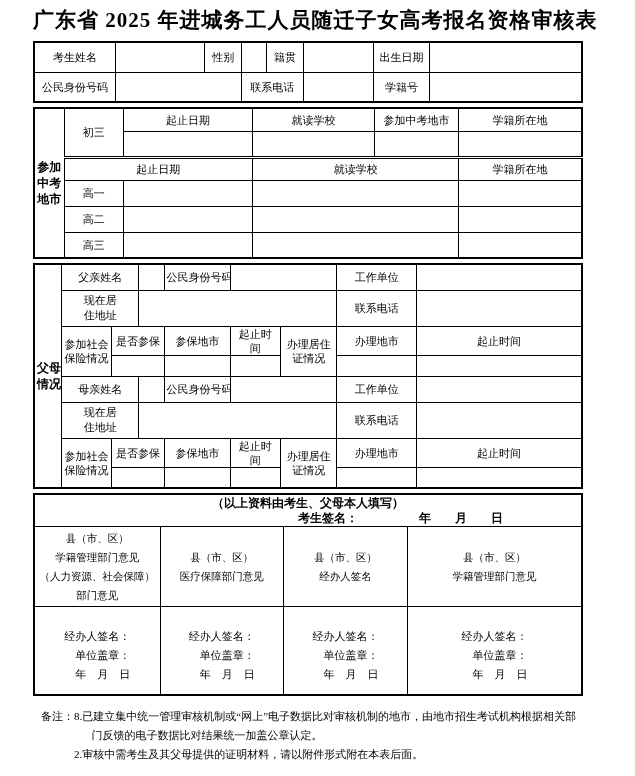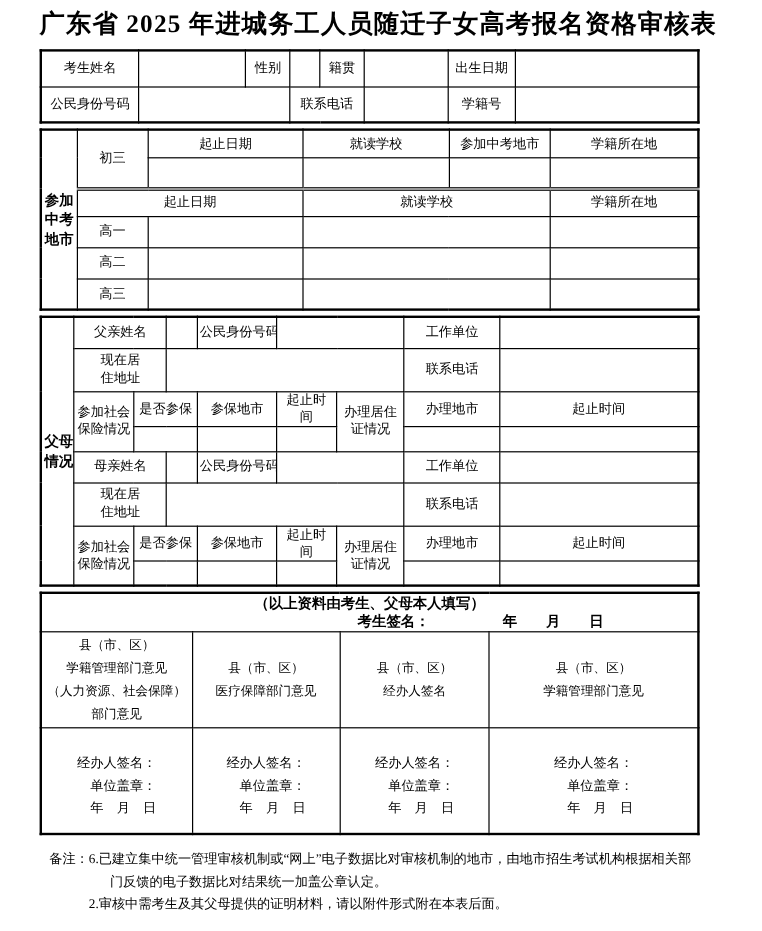--- a/index.html
+++ b/index.html
@@ -268,18 +268,18 @@
             <div>年　月　日</div>
           </div>
         </td>
       </tr>
     </tbody>
   </table>
 
   <div class="notes">
     <span class="notes-label">备注：</span>
     <div class="notes-items">
-      <div class="note-item">6.已建立集中统一管理审核机制或“网上”电子数据比对审核机制的地市，由地市招生考试机构根据相关部门反馈的电子数据比对结果统一加盖公章认定。</div>
+      <div class="note-item">8.已建立集中统一管理审核机制或“网上”电子数据比对审核机制的地市，由地市招生考试机构根据相关部门反馈的电子数据比对结果统一加盖公章认定。</div>
       <div class="note-item">2.审核中需考生及其父母提供的证明材料，请以附件形式附在本表后面。</div>
     </div>
   </div>
 
 </div>
 
 </body></html>

